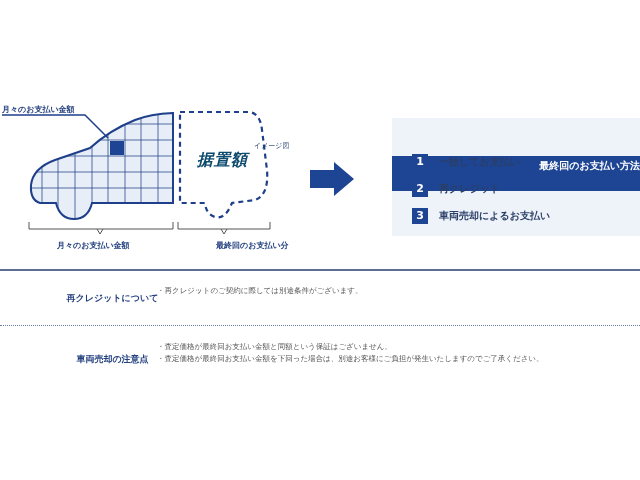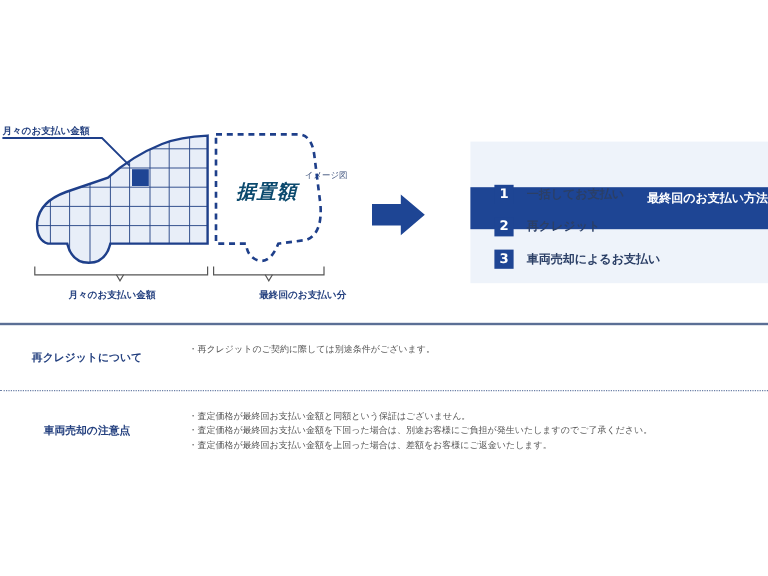--- a/index.html
+++ b/index.html
@@ -9,21 +9,21 @@
   .img-note{font-size:7px;color:#3a4f7a;white-space:nowrap;margin-top:36px;}
   .big{font-size:16px;font-weight:bold;color:#0c4a6e;letter-spacing:1px;font-style:italic;}
   .arrow{position:absolute;}
   .box{position:absolute;left:392px;top:118px;width:248px;height:118px;background:#eef3fa;}
   .box-head{height:35px;background:#1e4594;color:#ffffff;font-size:10px;font-weight:bold;text-align:right;line-height:20px;margin-top:38px;}
   .opt{position:absolute;left:20px;height:16px;display:flex;align-items:center;}
   .num{width:16px;height:16px;background:#1e4594;color:#fff;font-size:11px;font-weight:bold;text-align:center;line-height:16px;}
   .opt-lbl{margin-left:11px;font-size:10px;font-weight:bold;color:#2b3f66;white-space:nowrap;}
   .hr-solid{position:absolute;left:0;top:269px;width:640px;height:2px;background:#5b6f95;}
   .hr-dot{position:absolute;left:0;top:325px;width:640px;height:0;border-top:1px dotted #6b7fa6;}
-  .sec-title{position:absolute;width:145px;text-align:center;font-size:9px;font-weight:bold;color:#24407f;}
+  .sec-title{position:absolute;width:145px;text-align:center;font-size:9px;font-weight:bold;color:#24407f;padding-left:40px;}
   .notes{position:absolute;left:157px;font-size:7.5px;color:#555;line-height:12px;white-space:nowrap;}
 </style>
 </head>
 <body>
 
 <div>
   <span class="abs lbl" style="left:2px;top:104px;">月々のお支払い金額</span>
   <span class="abs img-note" style="left:254px;top:105px;">イメージ図</span>
 
   <svg class="abs" style="left:0;top:100px;" width="300" height="160" viewBox="0 100 300 160">
@@ -94,14 +94,13 @@
 <div class="notes" style="top:285px;">
   <div>・再クレジットのご契約に際しては別途条件がございます。</div>
 </div>
 
 <div class="hr-dot"></div>
 
 <div class="sec-title" style="left:0;top:353px;">車両売却の注意点</div>
 <div class="notes" style="top:341px;">
   <div>・査定価格が最終回お支払い金額と同額という保証はございません。</div>
   <div>・査定価格が最終回お支払い金額を下回った場合は、別途お客様にご負担が発生いたしますのでご了承ください。</div>
-  <div>・査定価格が最終回お支払い金額を上回った場合は、差額をお客様にご返金いたします。</div>
 </div>
 
 </body></html>

